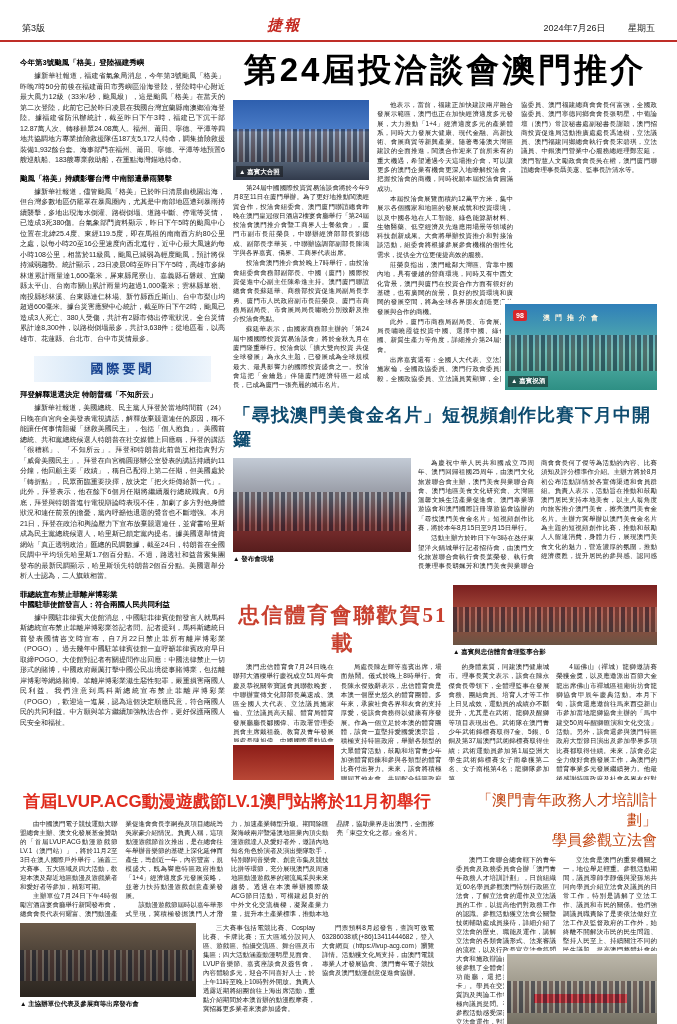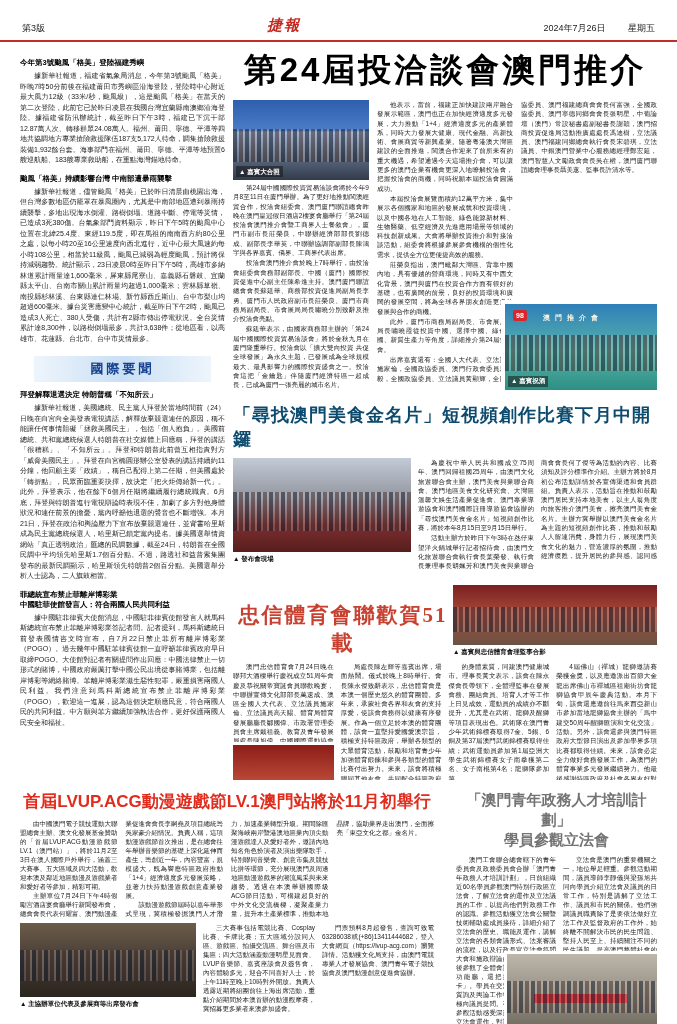--- a/index.html
+++ b/index.html
@@ -76,22 +76,22 @@
             font-size:6.5px;line-height:9px;text-align:justify;}
   .lvup-top p{margin:0;text-indent:2em;}
   .lvup-bot{display:flex;gap:7px;margin-top:4px;}
   .lvup-photo{width:176px;flex:none;}
   .ph-lvup{height:74px;background:linear-gradient(180deg,#6d5c4b 0%,#413931 55%,#2b251f 100%);}
   .lvup-cols{flex:1;column-count:2;column-gap:7px;column-fill:auto;height:94px;overflow:hidden;
              font-size:6.5px;line-height:9px;text-align:justify;}
   .lvup-cols p{margin:0;text-indent:2em;}
   
   .legco{flex:1;position:relative;min-width:0;}
-  .legco-hl{font-family:"Liberation Serif",serif;font-weight:bold;font-size:15px;
-            color:#737373;text-align:center;line-height:20px;margin-bottom:5px;}
+  .legco-hl{font-family:"Liberation Serif",serif;font-weight:normal;font-size:15px;
+            color:#c2410c;text-align:right;line-height:20px;margin-bottom:5px;}
   .legco-body{display:flex;gap:7px;font-size:6.5px;line-height:9px;text-align:justify;
               height:186px;overflow:hidden;}
   .legco-c1{width:100px;flex:none;text-indent:2em;}
   .legco-c2{flex:1;text-indent:2em;min-width:0;}
   .legco-photo{position:absolute;right:0;bottom:0;width:150px;background:#fff;
                padding:3px 0 0 3px;}
   .ph-legco{height:76px;background:linear-gradient(180deg,#bcb7aa 0%,#948f81 55%,#6e6a5e 100%);}
   .banner{position:absolute;left:18%;top:52%;width:62%;height:9px;background:#cf2530;}
 </style>
 </head>

